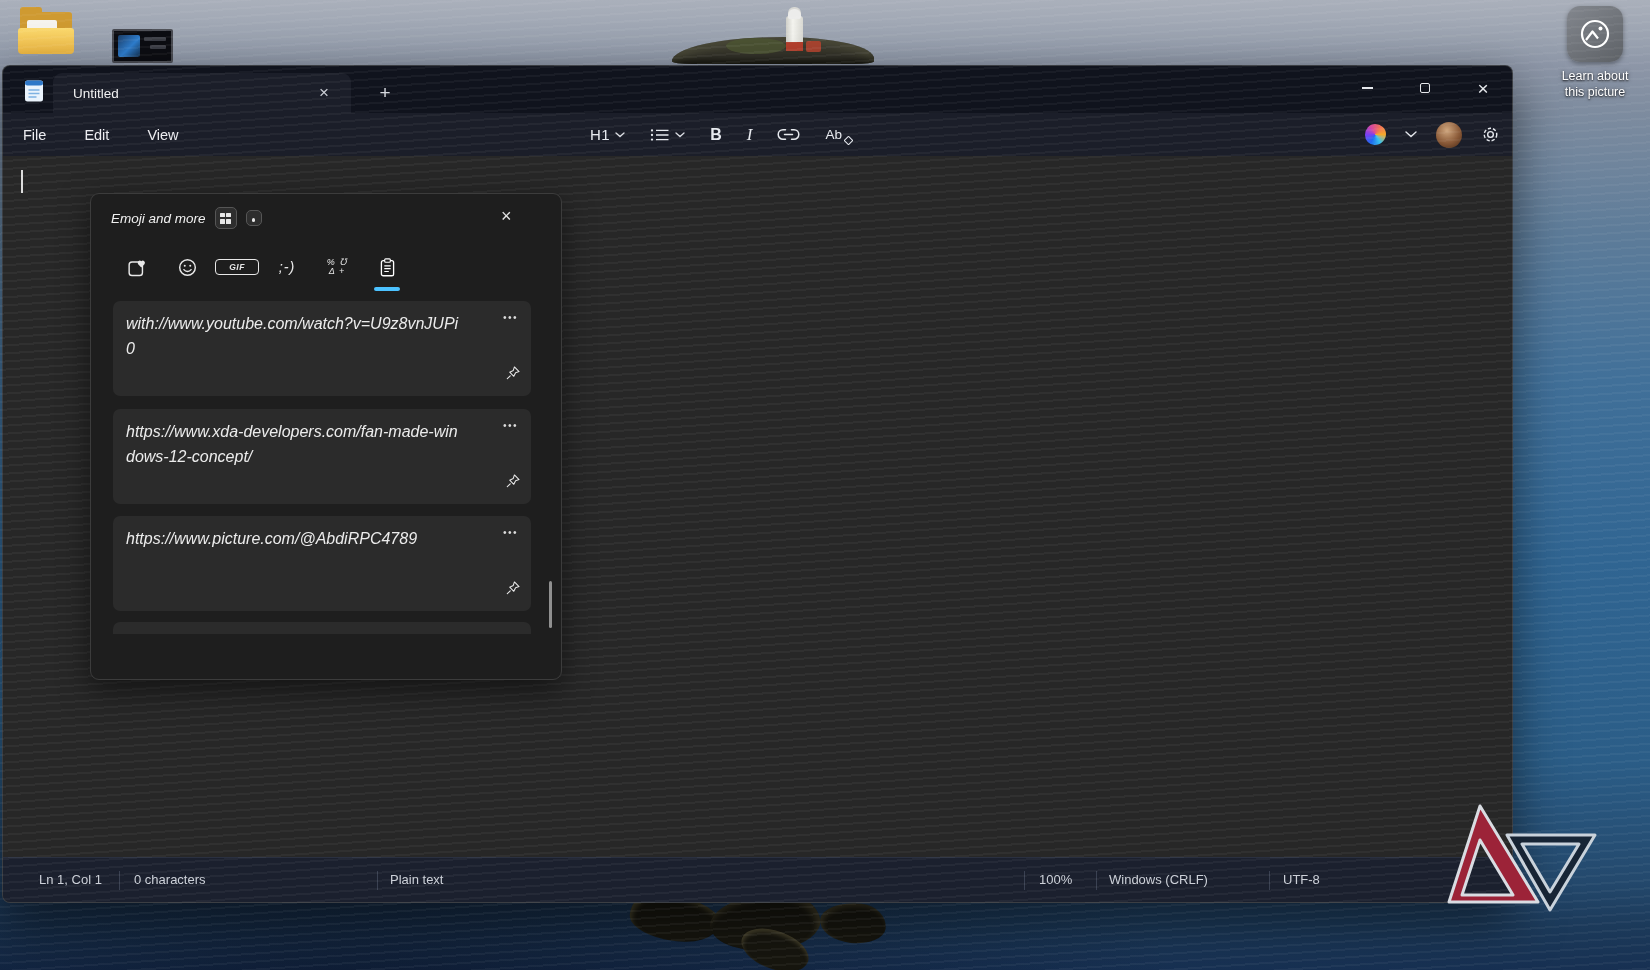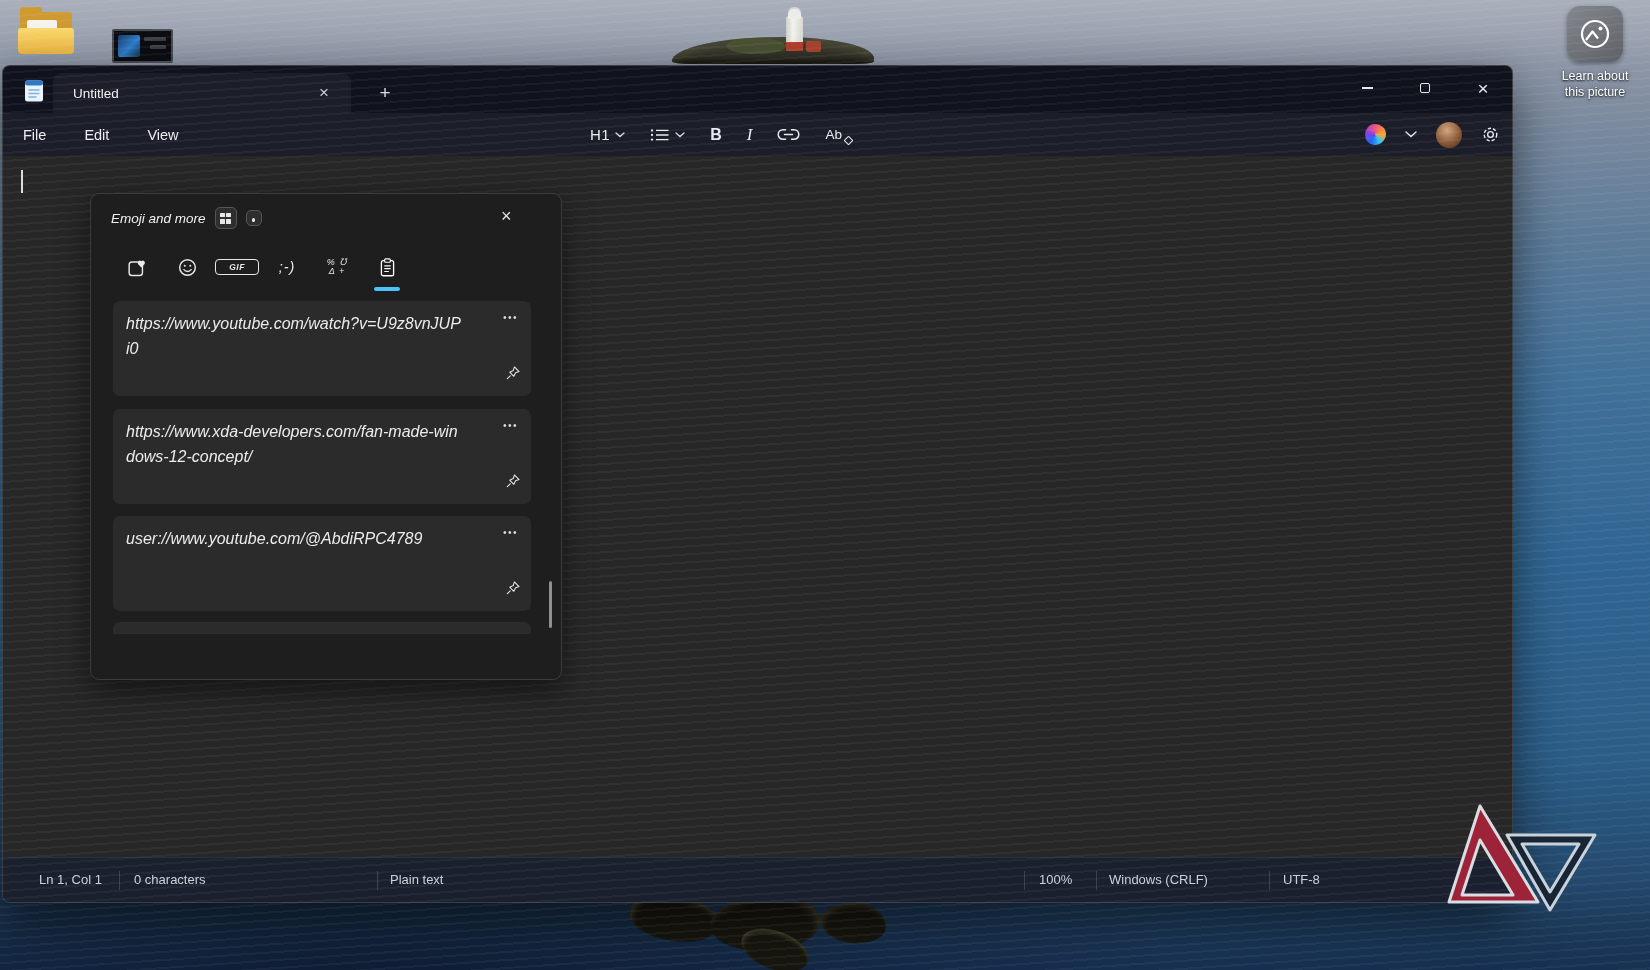--- a/index.html
+++ b/index.html
@@ -384,21 +384,21 @@
           <path d="M4.6 8.2 h6.8 M4.6 11.2 h6.8 M4.6 14.2 h4.8" stroke="#ffffff" stroke-width="1.2"></path>
         </svg>
       </div>
     </div>
     <div class="ep-underline" style="background: rgb(76, 194, 255);"></div>
 
     <div class="ep-viewport">
 
 
       <div class="clip-card card-std c2">
-        <div class="txt">https://www.youtube.com/watch?v=U9z8vnJUPi0</div>
+        <div class="txt">with://www.youtube.com/watch?v=U9z8vnJUPi0</div>
         <div class="clip-more">•••</div>
         <div class="clip-pin">
           <svg width="16" height="16" viewBox="0 0 18 18">
               <path d="M10.6 2.2 L15.8 7.4 L11.9 8.7 L9.9 12.7 L5.3 8.1 L9.3 6.1 Z" fill="none" stroke="#e8e8e8" stroke-width="1.2" stroke-linejoin="round"></path>
               <path d="M5.9 12.1 L2.6 15.4" stroke="#e8e8e8" stroke-width="1.2" stroke-linecap="round"></path>
             </svg>
         </div>
       </div>
 
       <div class="clip-card card-std c3">
@@ -406,21 +406,21 @@
         <div class="clip-more">•••</div>
         <div class="clip-pin">
           <svg width="16" height="16" viewBox="0 0 18 18">
               <path d="M10.6 2.2 L15.8 7.4 L11.9 8.7 L9.9 12.7 L5.3 8.1 L9.3 6.1 Z" fill="none" stroke="#e8e8e8" stroke-width="1.2" stroke-linejoin="round"></path>
               <path d="M5.9 12.1 L2.6 15.4" stroke="#e8e8e8" stroke-width="1.2" stroke-linecap="round"></path>
             </svg>
         </div>
       </div>
 
       <div class="clip-card card-std c4">
-        <div class="txt">user://www.youtube.com/@AbdiRPC4789</div>
+        <div class="txt">https://www.picture.com/@AbdiRPC4789</div>
         <div class="clip-more">•••</div>
         <div class="clip-pin">
           <svg width="16" height="16" viewBox="0 0 18 18">
               <path d="M10.6 2.2 L15.8 7.4 L11.9 8.7 L9.9 12.7 L5.3 8.1 L9.3 6.1 Z" fill="none" stroke="#e8e8e8" stroke-width="1.2" stroke-linejoin="round"></path>
               <path d="M5.9 12.1 L2.6 15.4" stroke="#e8e8e8" stroke-width="1.2" stroke-linecap="round"></path>
             </svg>
         </div>
       </div>
 
       <div class="clip-card card-sliver"></div>

